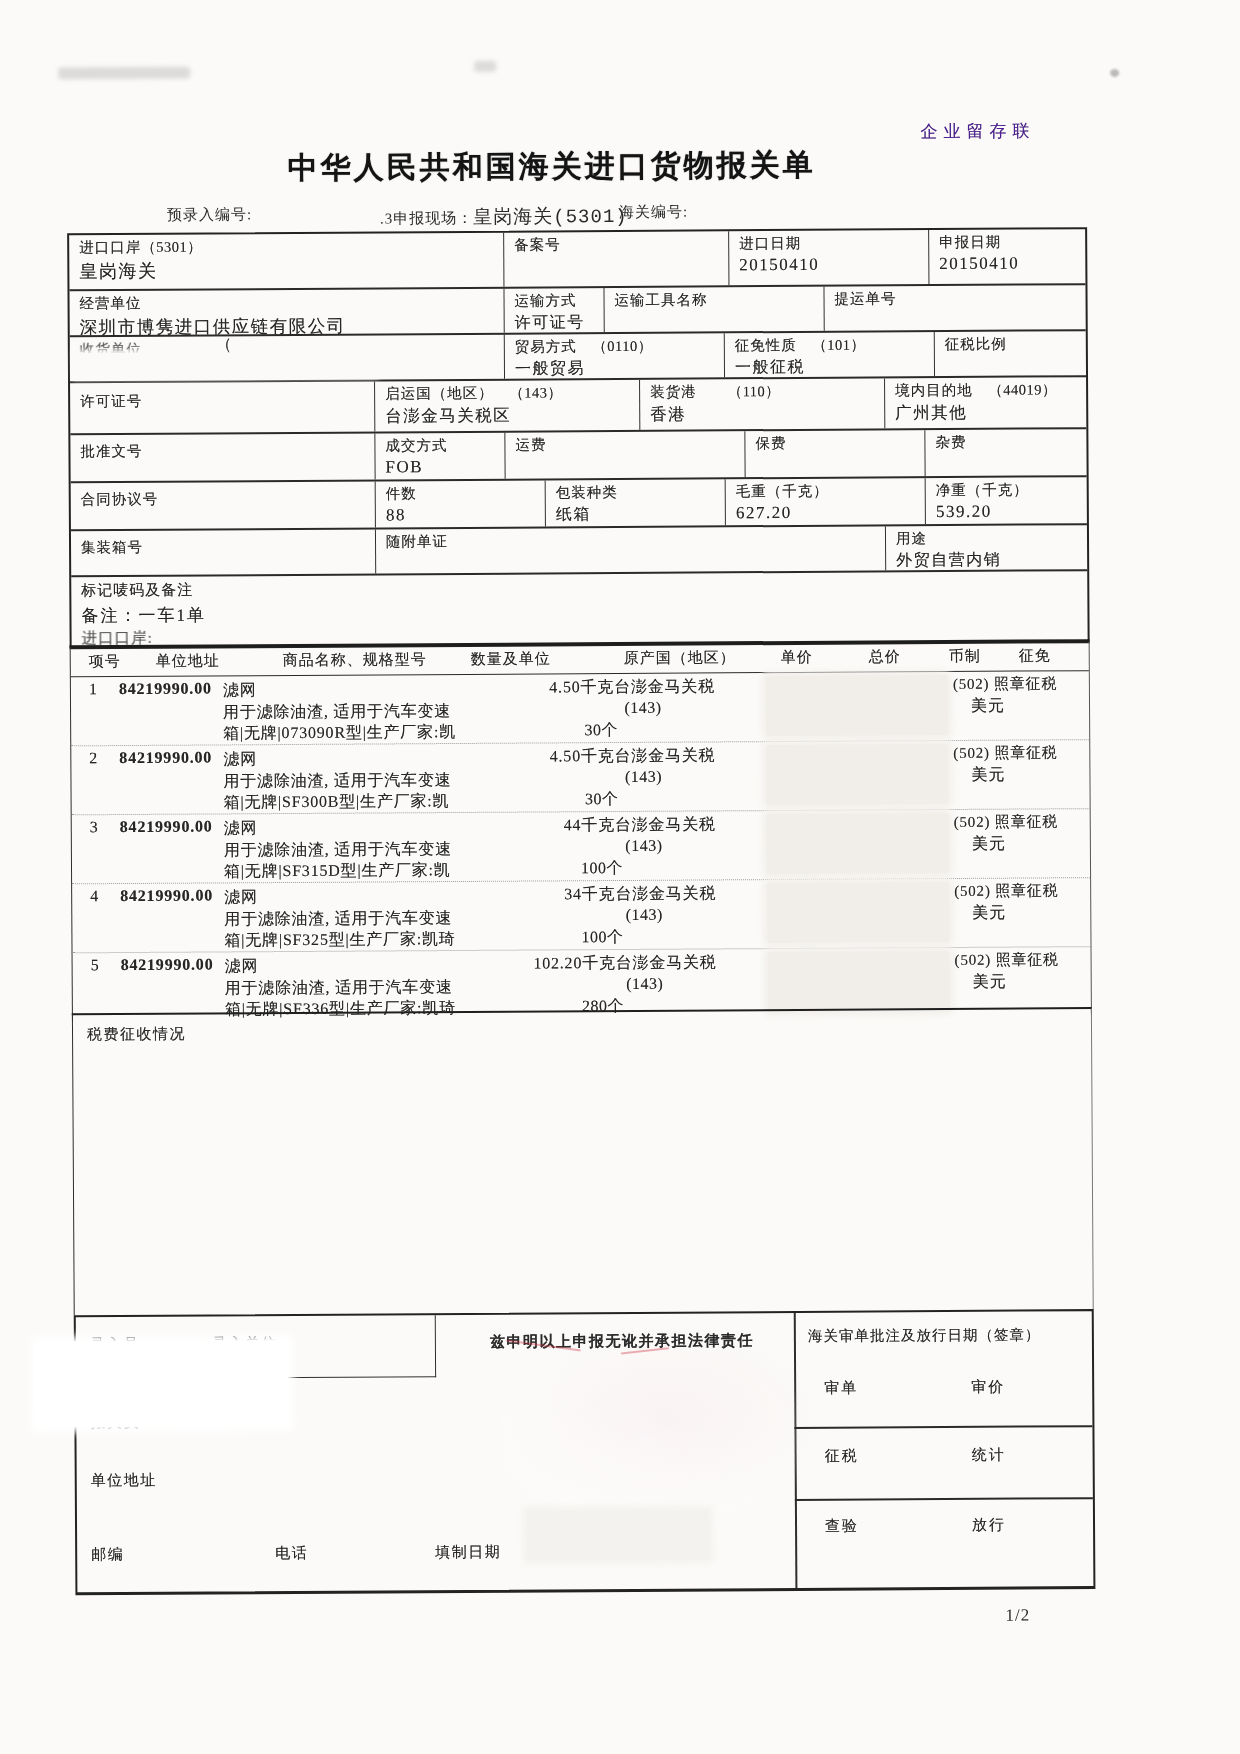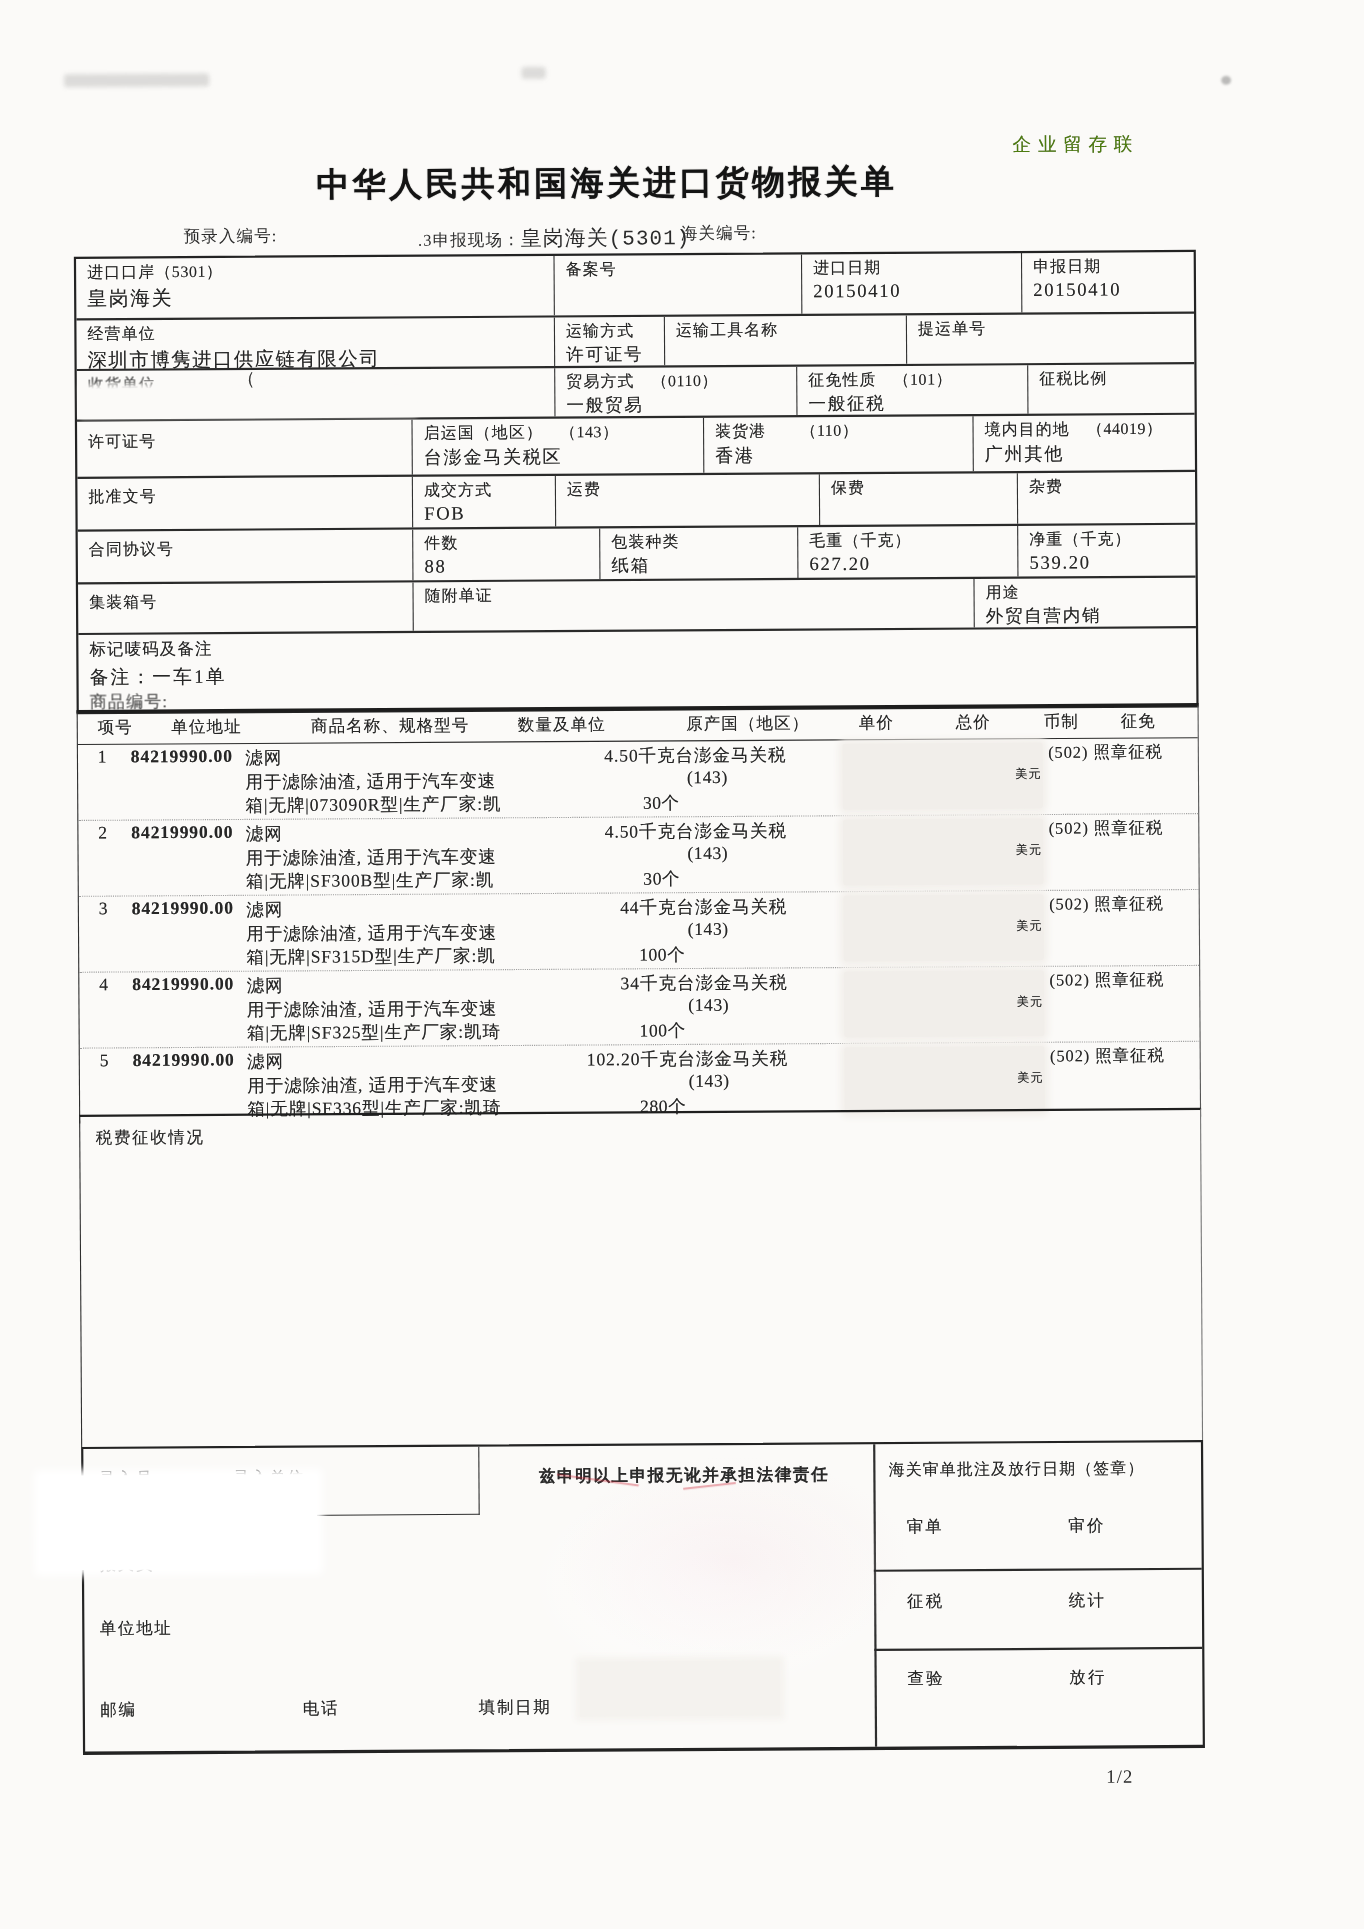--- a/index.html
+++ b/index.html
@@ -14,21 +14,21 @@
     position:relative;width:1240px;height:1754px;
     background:#fbfaf8;
   }
   .scan{
     position:absolute;inset:0;
     transform:rotate(-0.35deg);
     transform-origin:50% 40%;
   }
   .ink{text-shadow:0 0 .6px rgba(20,20,20,.45);}
   
-  .copy-label{position:absolute;left:924px;top:122px;font-size:17px;letter-spacing:6px;color:#4d7c0f;}
+  .copy-label{position:absolute;left:924px;top:122px;font-size:17px;letter-spacing:6px;color:#4c1d95;}
   .doc-title{
     position:absolute;left:0;top:146px;width:1110px;text-align:center;
     font-size:30px;font-weight:bold;letter-spacing:3px;color:#141414;
     text-shadow:0 0 1px rgba(0,0,0,.55);
   }
   .prehead{position:absolute;left:0;top:203px;width:1240px;font-size:15px;color:#2b2b2b;}
   .prehead .p1{position:absolute;left:170px;top:0;letter-spacing:1px;text-align:center;}
   .prehead .p2{position:absolute;left:383px;top:0;letter-spacing:1px;}
   .prehead .p2 .sv{font-size:19px;font-family:Liberation Mono, monospace;}
   .prehead .p3{position:absolute;left:622px;top:0;letter-spacing:1px;}
@@ -63,21 +63,21 @@
   .ghead span{position:absolute;top:4px;white-space:nowrap;}
   .gitem{position:relative;height:68px;border-bottom:1px dotted #9d9d9d;font-size:16px;}
   .gitem:last-child{border-bottom:none;}
   .gi-no{position:absolute;left:18px;top:3px;letter-spacing:1px;}
   .gi-code{position:absolute;left:48px;top:3px;letter-spacing:.8px;font-weight:bold;}
   .gi-name{position:absolute;left:152px;top:3px;width:300px;line-height:21.5px;letter-spacing:.8px;white-space:nowrap;}
   .gi-qtyline{position:absolute;left:240px;top:3px;width:404px;text-align:right;letter-spacing:.8px;white-space:nowrap;}
   .gi-origin-code{position:absolute;left:522px;top:25px;width:100px;text-align:center;letter-spacing:.5px;}
   .gi-count{position:absolute;left:475px;top:46px;width:110px;text-align:center;letter-spacing:.5px;}
   .gi-curr{position:absolute;left:882px;top:3px;font-size:15px;letter-spacing:.8px;white-space:nowrap;}
-  .gi-currency{position:absolute;left:852px;top:24px;font-size:11px;letter-spacing:1px;}
+  .gi-currency{position:absolute;left:900px;top:24px;font-size:16px;letter-spacing:1px;}
   .gi-blob{position:absolute;left:695px;top:3px;width:182px;height:60px;background:#f1eeea;box-shadow:0 0 6px 4px #f3f0ec;border-radius:3px;}
   
   .taxbox{
     position:absolute;left:70px;top:1010px;width:1020px;height:302px;
     border-left:1.6px solid #2e2e2e;border-right:1.2px solid #777;
     border-top:2.6px solid #1f1f1f;box-sizing:border-box;
   }
   .taxbox .tlabel{position:absolute;left:14px;top:10px;font-size:15px;letter-spacing:1.5px;font-weight:normal;color:#2b2b2b;}
   
   .btable{
@@ -244,21 +244,21 @@
         </div>
         <div class="cell" style="flex:1;">
           <div class="lbl">用途</div>
           <div class="val" style="font-size:16px;">外贸自营内销</div>
         </div>
       </div>
 
       <div class="trow marksrow">
         <div class="m1">标记唛码及备注</div>
         <div class="m2">备注：一车1单</div>
-        <div class="m3 smudge-label">商品编号:</div>
+        <div class="m3 smudge-label">进口口岸:</div>
       </div>
     </div>
 
     <div class="gtable ink">
       <div class="ghead">
         <span style="left:18px;">项号</span>
         <span style="left:85px;">单位地址</span>
         <span style="left:212px;">商品名称、规格型号</span>
         <span style="left:400px;">数量及单位</span>
         <span style="left:553px;">原产国（地区）</span>

